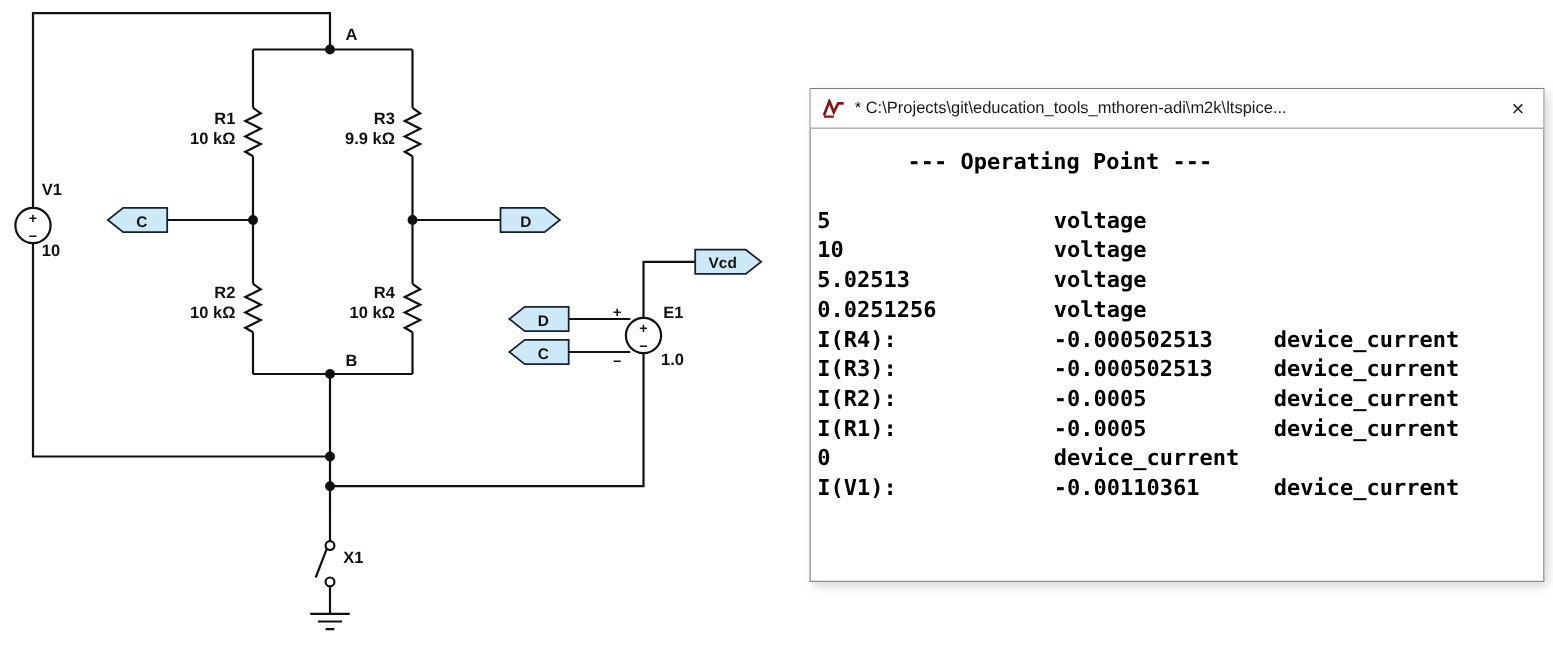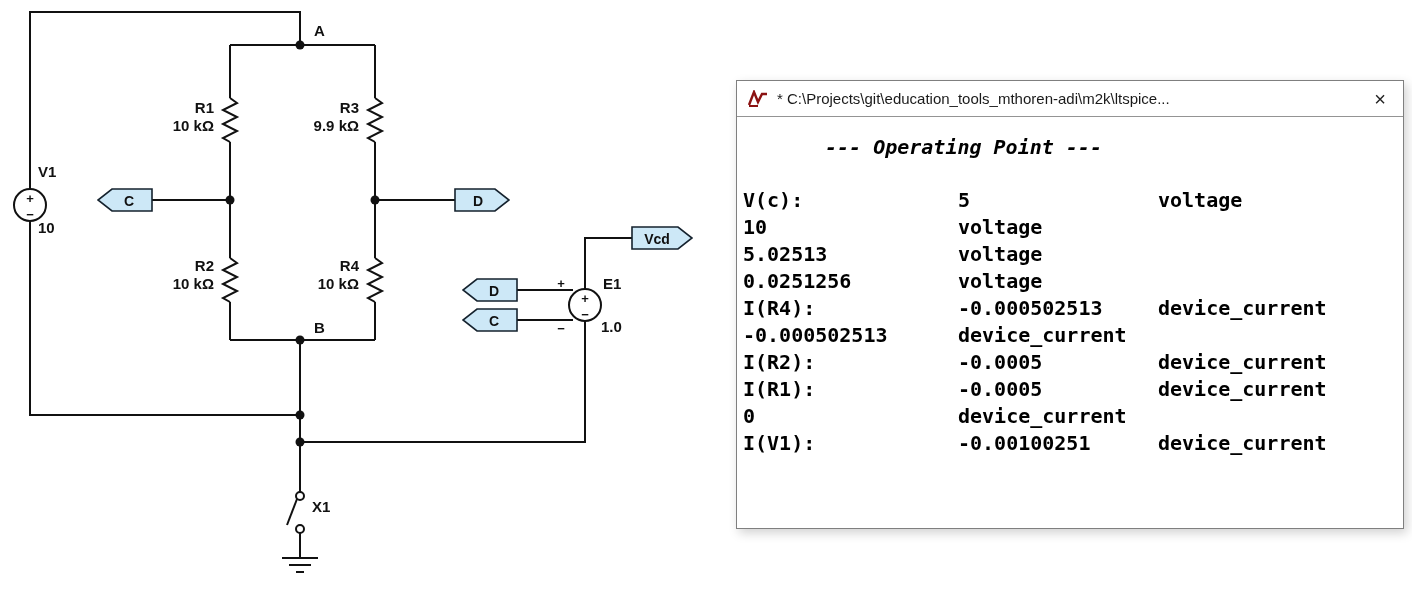--- a/index.html
+++ b/index.html
@@ -49,21 +49,21 @@
     font-size:20px; line-height:34px; color:#222;
     cursor:pointer; font-family:"Liberation Sans", sans-serif;
   }
   .content {
     padding:12px 0 0 6px;
     font-family:"DejaVu Sans Mono", monospace;
     font-weight:bold;
     font-size:20px;
     color:#000;
   }
-  .op-header { margin:6px 0 28px 82px; white-space:pre;font-style:italic; }
+  .op-header { margin:6px 0 28px 82px; white-space:pre; }
   .op-row {
     display:grid;
     grid-template-columns:215px 200px 1fr;
     line-height:27px;
     white-space:pre;
   }
 </style>
 </head>
 <body>
 
@@ -190,21 +190,20 @@
     </span>
     <span class="title">* C:\Projects\git\education_tools_mthoren-adi\m2k\ltspice...</span>
     <button class="close-btn">×</button>
   </div>
 
   <div class="content">
     <div class="op-header">--- Operating Point ---</div>
 
     <div>
       <div class="op-row">
-        <span>V(c):</span>
         <span>5</span>
         <span>voltage</span>
       </div>
       <div class="op-row">
         <span>10</span>
         <span>voltage</span>
       </div>
       <div class="op-row">
         <span>5.02513</span>
         <span>voltage</span>
@@ -212,37 +211,38 @@
       <div class="op-row">
         <span>0.0251256</span>
         <span>voltage</span>
       </div>
       <div class="op-row">
         <span>I(R4):</span>
         <span>-0.000502513</span>
         <span>device_current</span>
       </div>
       <div class="op-row">
+        <span>I(R3):</span>
         <span>-0.000502513</span>
         <span>device_current</span>
       </div>
       <div class="op-row">
         <span>I(R2):</span>
         <span>-0.0005</span>
         <span>device_current</span>
       </div>
       <div class="op-row">
         <span>I(R1):</span>
         <span>-0.0005</span>
         <span>device_current</span>
       </div>
       <div class="op-row">
         <span>0</span>
         <span>device_current</span>
       </div>
       <div class="op-row">
         <span>I(V1):</span>
-        <span>-0.00100251</span>
+        <span>-0.00110361</span>
         <span>device_current</span>
       </div>
     </div>
   </div>
 </div>
 
 </body></html>

